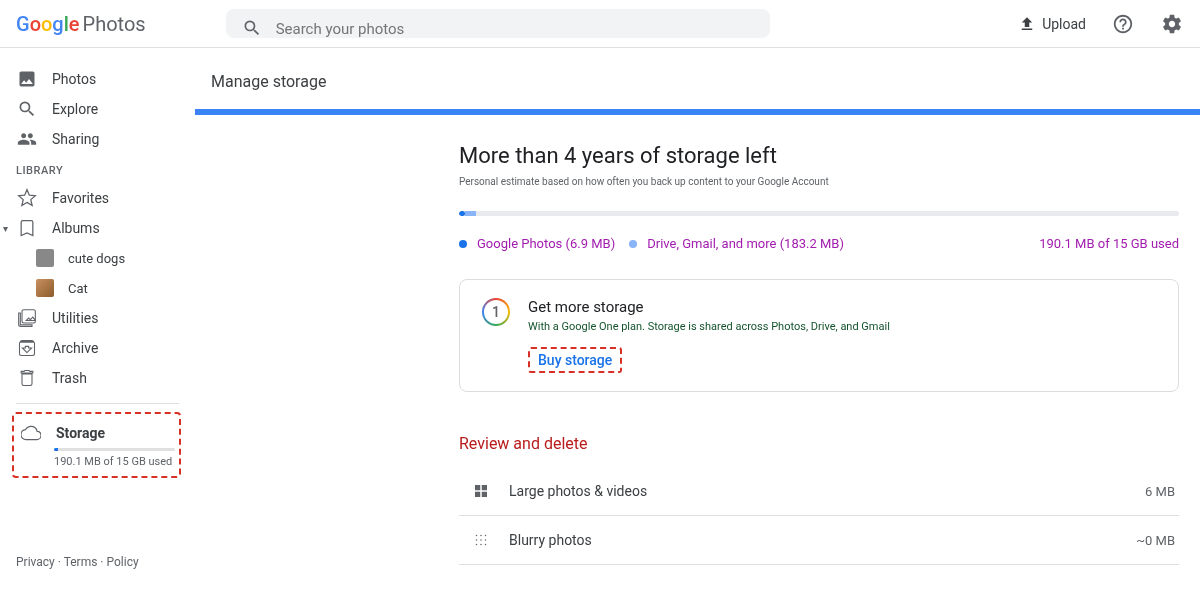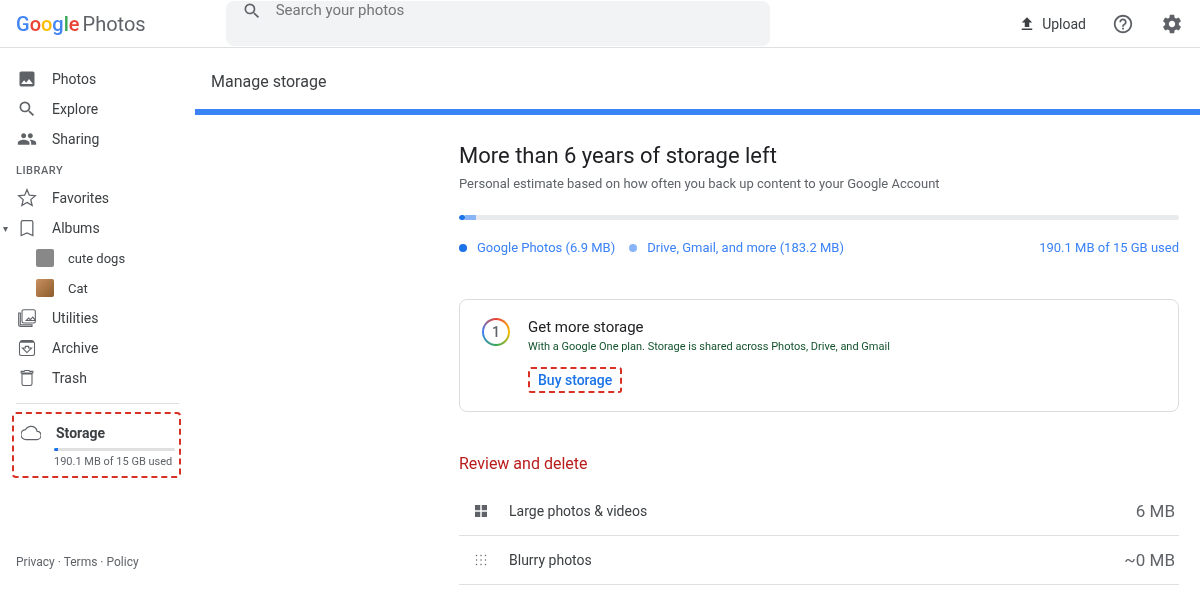--- a/index.html
+++ b/index.html
@@ -4,21 +4,21 @@
   <style>
     * { box-sizing: border-box; margin: 0; padding: 0; font-family: Roboto, Arial, sans-serif; }
     body { background: #fff; color: #202124; font-size: 14px; }
     
     
     .header { display: flex; align-items: center; height: 48px; padding: 0 16px; border-bottom: 1px solid #e0e0e0; }
     .logo { display: flex; align-items: center; font-size: 20px; margin-right: 80px; }
     .logo-g { font-weight: 500; }
     .g-b { color: #4285f4; } .g-r { color: #ea4335; } .g-y { color: #fbbc04; } .g-g { color: #34a853; }
     .logo-photos { color: #5f6368; font-weight: 400; margin-left: 3px; }
-    .search-bar { display: flex; align-items: flex-start; background: #f1f3f4; border-radius: 8px; height: 45px; width: 544px; padding: 0 16px; }
+    .search-bar { display: flex; align-items: flex-end; background: #f1f3f4; border-radius: 8px; height: 29px; width: 544px; padding: 0 16px; }
     .search-bar svg { margin-right: 14px; }
     .search-bar input { border: none; background: transparent; outline: none; font-size: 15px; color: #5f6368; flex: 1; }
     .header-right { margin-left: auto; display: flex; align-items: center; gap: 25px; }
     .upload-btn { display: flex; align-items: center; gap: 6px; color: #3c4043; font-size: 14px; cursor: pointer; }
     .icon-btn { width: 24px; height: 24px; display: flex; align-items: center; justify-content: center; cursor: pointer; }
     
     
     .layout { display: flex; }
     .sidebar { width: 195px; padding: 16px 0; display: flex; flex-direction: column; height: calc(100vh - 48px); }
     .nav-item { display: flex; align-items: center; height: 30px; padding: 0 16px; cursor: pointer; color: #3c4043; font-size: 14px; }
@@ -37,42 +37,42 @@
     .storage-bar-fill { height: 100%; width: 3%; background: #1a73e8; }
     .storage-text { font-size: 11px; color: #5f6368; margin-left: 36px; }
     .footer-links { margin-top: auto; padding: 12px 16px; font-size: 12px; color: #5f6368; }
     .footer-links span { cursor: pointer; }
     
     
     .main { flex: 1; padding: 16px 0; }
     .page-title { font-size: 16px; color: #3c4043; padding: 8px 16px 18px; border-bottom: 6px solid #3b82f6; margin-bottom: 28px; }
     .content { max-width: 720px; margin-left: 264px; }
     .headline { font-size: 22px; color: #202124; margin-bottom: 8px; font-weight: 400; }
-    .subtext { font-size: 13px; color: #5f6368; margin-bottom: 24px; }
+    .subtext { font-size: 10px; color: #5f6368; margin-bottom: 24px; }
     .progress-bar { height: 5px; background: #e8eaed; border-radius: 3px; margin-bottom: 20px; position: relative; overflow: hidden; }
     .progress-photos { position: absolute; left: 0; width: 0.8%; height: 100%; background: #1a73e8; border-radius: 3px; }
     .progress-other { position: absolute; left: 0.8%; width: 1.5%; height: 100%; background: #8ab4f8; }
-    .legend { display: flex; align-items: center; gap: 14px; font-size: 13px; color: #3b82f6; margin-bottom: 44px; }
+    .legend { display: flex; align-items: center; gap: 14px; font-size: 13px; color: #a21caf; margin-bottom: 28px; }
     .legend-item { display: flex; align-items: center; gap: 10px; }
     .dot { width: 8px; height: 8px; border-radius: 50%; }
     .dot-blue { background: #1a73e8; }
     .dot-lblue { background: #8ab4f8; }
     .legend-total { margin-left: auto; }
     
     .promo-card { border: 1px solid #dadce0; border-radius: 8px; padding: 18px 22px; display: flex; gap: 18px; margin-bottom: 42px; }
     .one-icon { width: 28px; height: 28px; border-radius: 50%; border: 2.5px solid transparent; background: linear-gradient(white,white) padding-box, conic-gradient(#ea4335, #fbbc04, #34a853, #4285f4, #ea4335) border-box; display: flex; align-items: center; justify-content: center; font-size: 14px; font-weight: 500; color: #5f6368; flex-shrink: 0; }
     .promo-title { font-size: 15px; color: #202124; margin-bottom: 4px; }
     .promo-text { font-size: 11px; color: #14532d; margin-bottom: 14px; }
     .buy-link { display: inline-block; color: #1a73e8; font-size: 14px; font-weight: 500; border: 2px dashed #d93025; padding: 3px 8px; border-radius: 3px; cursor: pointer; }
     
     .review-title { font-size: 16px; color: #b91c1c; margin-bottom: 14px; font-weight: 400; }
     .review-item { display: flex; align-items: center; padding: 14px 4px; border-bottom: 1px solid #e0e0e0; cursor: pointer; }
     .review-icon { width: 20px; height: 20px; margin-left: 8px; margin-right: 18px; display: flex; align-items: center; justify-content: center; color: #5f6368; }
     .review-label { flex: 1; font-size: 14px; color: #3c4043; }
-    .review-size { font-size: 17px; color: #5f6368; }
+    .review-size { font-size: 13px; color: #5f6368; }
     
     svg { fill: currentColor; }
     .ico-grey { color: #5f6368; }
   </style>
 </head>
 <body>
 
 <div class="header">
   <div class="logo">
     <span class="logo-g"><span class="g-b">G</span><span class="g-r">o</span><span class="g-y">o</span><span class="g-b">g</span><span class="g-g">l</span><span class="g-r">e</span></span>
@@ -200,21 +200,21 @@
     <div class="footer-links">
       <span>Privacy</span> ·
       <span>Terms</span> ·
       <span>Policy</span>
     </div>
   </div>
 
   <div class="main">
     <div class="page-title">Manage storage</div>
     <div class="content">
-      <div class="headline">More than 6 years of storage left</div>
+      <div class="headline">More than 4 years of storage left</div>
       <div class="subtext">Personal estimate based on how often you back up content to your Google Account</div>
       <div class="progress-bar">
         <div class="progress-photos"></div>
         <div class="progress-other"></div>
       </div>
       <div class="legend">
         <div class="legend-item">
             <span class="dot dot-blue"></span>
             <span>Google Photos (6.9 MB)</span>
           </div>

